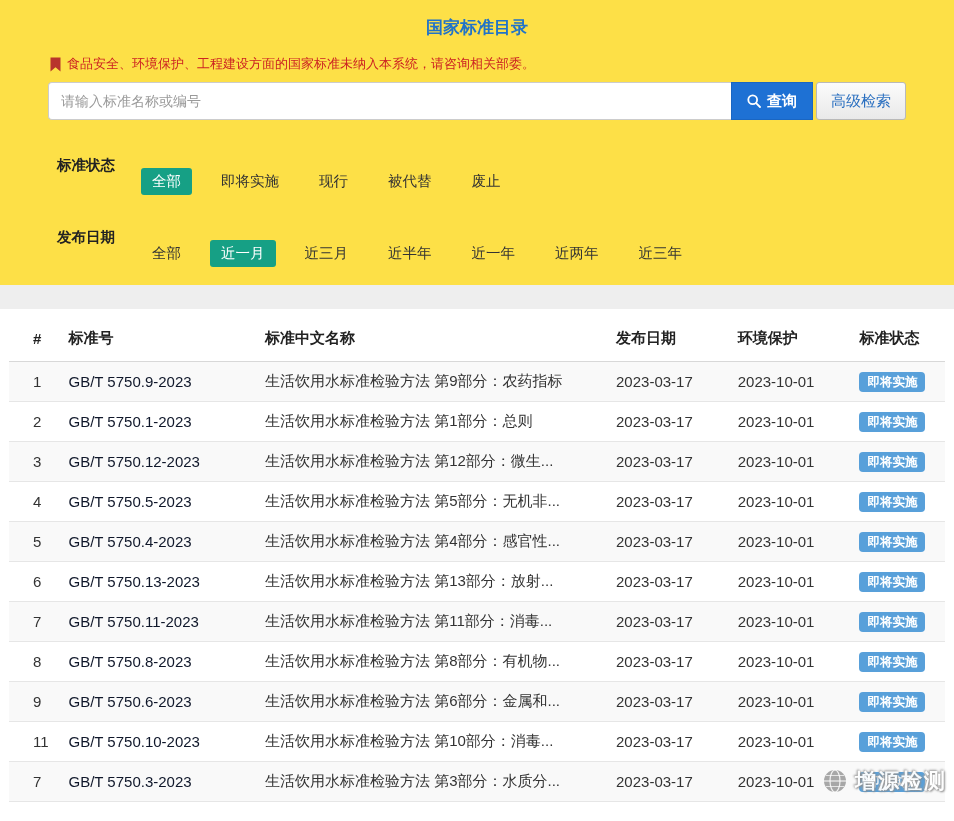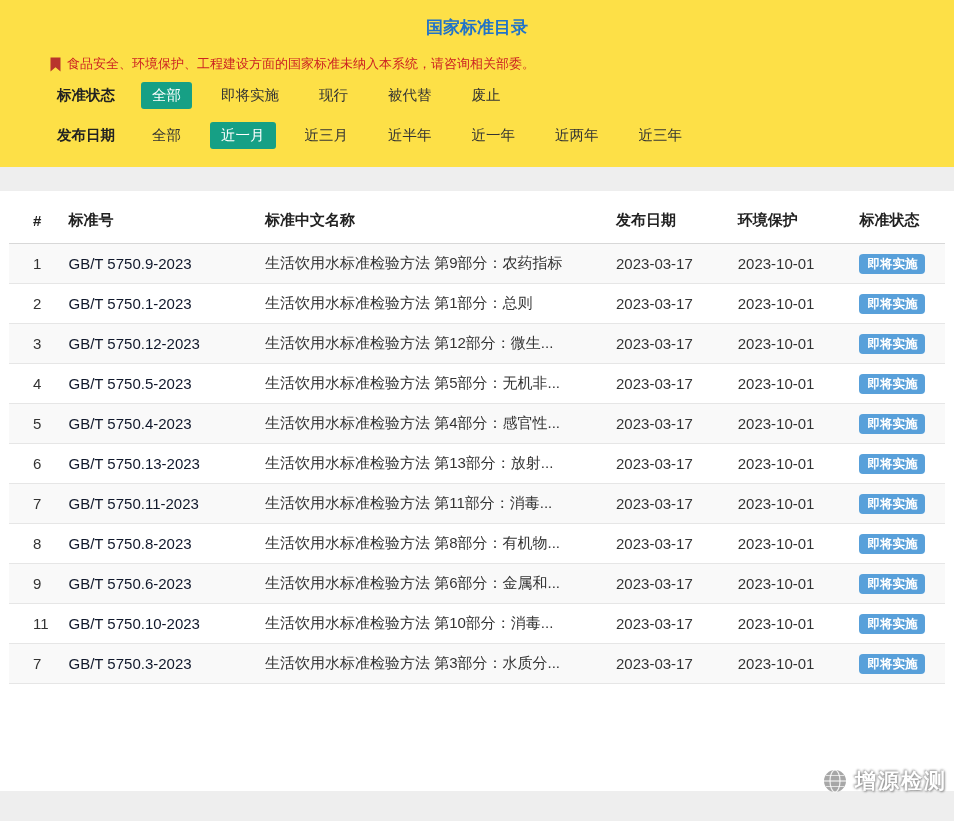--- a/index.html
+++ b/index.html
@@ -34,21 +34,21 @@
     gap:6px; cursor:pointer; font-family:"Liberation Sans", sans-serif;
   }
   .btn-adv {
     margin-left:3px; width:90px; background:linear-gradient(#fbfbfb,#e9e9e9);
     border:1px solid #b9b9b9; color:#2a6fc0; font-size:15px; border-radius:3px;
     cursor:pointer; font-family:"Liberation Sans", sans-serif;
   }
   .filter-row { margin:0 0 13px 57px; display:flex; align-items:center; font-size:14.5px; }
   .filter-row:last-child { margin-bottom:4px; }
   .filter-label { font-weight:bold; color:#222; margin-right:26px; }
-  .chips { display:flex; align-items:flex-end; }
+  .chips { display:flex; align-items:flex-end;margin-top:32px; }
   .chip {
     padding:4px 11px; margin-right:18px; border-radius:3px; cursor:pointer;
     color:#333; white-space:nowrap;
   }
   .chip-active { background:#16a085; color:#fff; }
   
   .table-panel { background:#fff; margin-top:24px; padding:4px 9px 0; min-height:600px; }
   table { width:100%; border-collapse:collapse; table-layout:fixed; font-size:15px; }
   th {
     text-align:left; font-weight:bold; color:#222;
@@ -88,20 +88,31 @@
 
   <div class="page-title">国家标准目录</div>
 
   <div class="notice">
     <svg width="11" height="15" viewBox="0 0 11 15">
       <path d="M0.5 0.5 h10 v14 l-5 -4.2 l-5 4.2 z" fill="#b8342c"></path>
     </svg>
     <span>食品安全、环境保护、工程建设方面的国家标准未纳入本系统，请咨询相关部委。</span>
   </div>
 
+  <div class="search-row">
+    <input class="search-input" type="text" placeholder="请输入标准名称或编号" style="">
+    <button class="btn-query">
+      <svg width="14" height="14" viewBox="0 0 14 14">
+        <circle cx="5.7" cy="5.7" r="4.4" fill="none" stroke="#fff" stroke-width="1.8"></circle>
+        <line x1="9.1" y1="9.1" x2="13" y2="13" stroke="#fff" stroke-width="1.8" stroke-linecap="round"></line>
+      </svg>
+      <span>查询</span>
+    </button>
+    <button class="btn-adv">高级检索</button>
+  </div>
 
   <div class="filter-row">
     <span class="filter-label">标准状态</span>
     <div class="chips">
 
         <span class="chip chip-active">全部</span>
 
         <span class="chip">即将实施</span>
 
         <span class="chip">现行</span>

